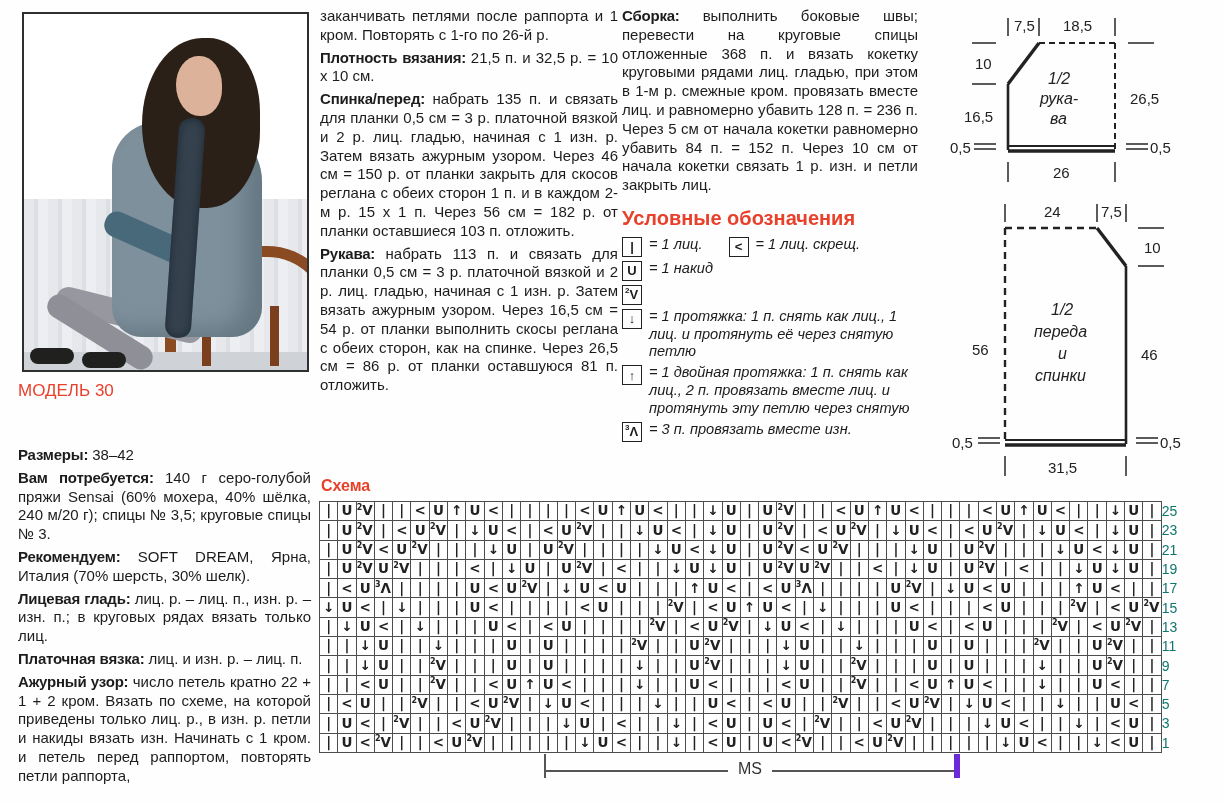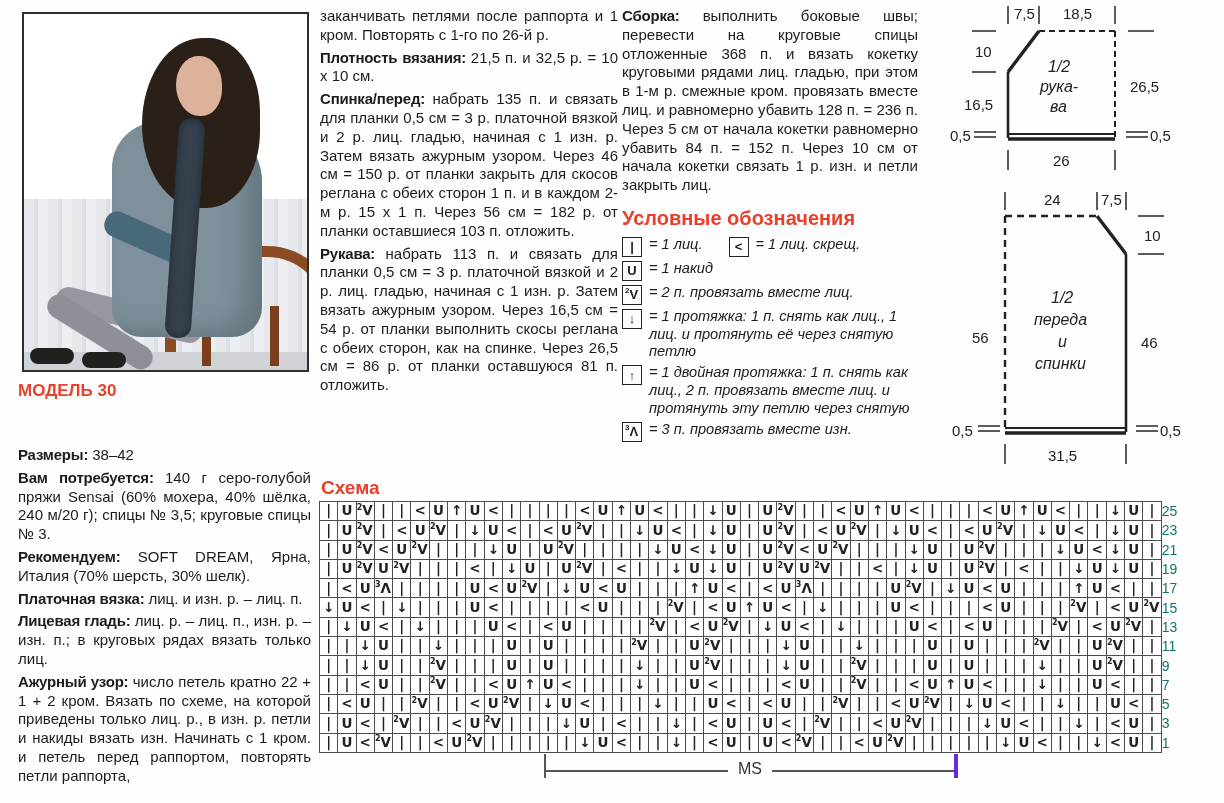--- a/index.html
+++ b/index.html
@@ -19,48 +19,48 @@
   .tunic{position:absolute;left:88px;top:108px;width:150px;height:215px;background:#7e909c;
          border-radius:46px 60px 30px 30px;box-shadow:inset -18px -8px 22px rgba(70,90,100,.45);}
   .sleeve{position:absolute;left:78px;top:210px;width:86px;height:26px;background:#47697a;border-radius:12px;transform:rotate(24deg);}
   .scarf{position:absolute;left:148px;top:104px;width:26px;height:220px;background:#35424e;border-radius:12px;transform:rotate(4deg);
          box-shadow:inset 0 0 10px #1d2730;}
   .legs{position:absolute;left:30px;top:288px;width:150px;height:26px;background:#97979f;border-radius:13px;transform:rotate(14deg);}
   .legs2{position:absolute;left:16px;top:306px;width:120px;height:24px;background:#8f8f98;border-radius:12px;transform:rotate(32deg);}
   .shoe{position:absolute;width:44px;height:16px;background:#20201f;border-radius:8px;bottom:6px;}
   
   .red{color:#e8402a;}
-  .model-head{position:absolute;left:18px;top:380px;font-size:17px;font-weight:bold;line-height:1.3;}
+  .model-head{position:absolute;left:18px;top:380px;font-size:17px;font-weight:normal;line-height:1.3;}
   .col{position:absolute;font-size:15px;line-height:18.8px;text-align:justify;}
   .col p{margin:0 0 4px 0;}
   .col b{letter-spacing:-0.2px;}
   .col-left{left:18px;top:446px;width:293px;}
   .col-mid{left:320px;top:7px;width:298px;}
   .col-right{left:622px;top:7px;width:296px;}
   .legend-title{font-size:20px;font-weight:bold;margin:14px 0 8px 0;text-align:left;}
   .legend-item{display:flex;gap:7px;margin-bottom:3px;font-style:italic;font-size:14.6px;line-height:17.8px;text-align:left;}
   .legend-row2{display:flex;gap:26px;}
   .symbox{flex:none;width:18px;height:18px;border:1.6px solid #222;display:flex;align-items:center;justify-content:center;
           font-style:normal;font-weight:bold;font-size:13px;line-height:1;margin-top:1px;}
   
-  .schema-title{position:absolute;left:321px;top:477px;font-size:19px;font-weight:bold;}
+  .schema-title{position:absolute;left:321px;top:477px;font-size:16px;font-weight:bold;}
   .chart{position:absolute;left:320px;top:502px;}
   .chart-row{display:flex;margin-top:-1px;align-items:center;}
   .cell{box-sizing:border-box;flex:none;width:19.3px;height:20.3px;margin-left:-1px;border:1px solid #4d4d4d;
         display:flex;align-items:center;justify-content:center;font-size:13.5px;font-weight:bold;color:#222;
         font-family:"DejaVu Sans",sans-serif;}
   .sym{display:flex;align-items:center;line-height:1;}
   .sym-sup{font-size:8px;font-weight:bold;margin:-7px 0 0 -1px;}
   .row-num{margin-left:0;font-size:14px;color:#0f766e;width:24px;font-family:"Liberation Sans",sans-serif;font-weight:normal;}
-  .ms{position:absolute;left:224px;top:252px;width:408px;height:24px;border-left:2px solid #555;border-right:4px solid #6d28d9;
+  .ms{position:absolute;left:224px;top:252px;width:408px;height:24px;border-left:2px solid #555;border-right:6px solid #6d28d9;
       display:flex;align-items:flex-end;}
   .ms-line{flex:1;border-top:2px solid #555;margin-bottom:6px;}
   .ms-label{padding:0 10px;font-size:16px;color:#333;}
   
-  .diagrams{position:absolute;left:948px;top:0;width:276px;height:470px;}
+  .diagrams{position:absolute;left:948px;top:12px;width:276px;height:470px;}
   .dg-label{font-style:italic;font-size:16px;fill:#222;}
   .dg-num{font-size:15px;fill:#222;}
   svg{display:block;}
 </style>
 </head>
 <body>
 
 <div class="page">
 
   <div class="photo">
@@ -81,22 +81,22 @@
   </div>
 
   <div class="model-head">
     <div class="red">МОДЕЛЬ 30</div>
   </div>
 
   <div class="col col-left">
       <p><b>Размеры: </b><span>38–42</span></p>
       <p><b>Вам потребуется: </b><span>140 г серо-голубой пряжи Sensai (60% мохера, 40% шёлка, 240 м/20 г); спицы № 3,5; круговые спицы № 3.</span></p>
       <p><b>Рекомендуем: </b><span>SOFT DREAM, Ярна, Италия (70% шерсть, 30% шелк).</span></p>
+      <p><b>Лицевая гладь: </b><span>лиц. р. – лиц. п., изн. р. – изн. п.; в круговых рядах вязать только лиц.</span></p>
       <p><b>Платочная вязка: </b><span>лиц. и изн. р. – лиц. п.</span></p>
-      <p><b>Лицевая гладь: </b><span>лиц. р. – лиц. п., изн. р. – изн. п.; в круговых рядах вязать только лиц.</span></p>
       <p><b>Ажурный узор: </b><span>число петель кратно 22 + 1 + 2 кром. Вязать по схеме, на которой приведены только лиц. р., в изн. р. петли и накиды вязать изн. Начинать с 1 кром. и петель перед раппортом, повторять петли раппорта,</span></p>
     </div>
   <div class="col col-mid">
       <p><span>заканчивать петлями после раппорта и 1 кром. Повторять с 1-го по 26-й р.</span></p>
       <p><b>Плотность вязания: </b><span>21,5 п. и 32,5 р. = 10 x 10 см.</span></p>
       <p><b>Спинка/перед: </b><span>набрать 135 п. и связать для планки 0,5 см = 3 р. платочной вязкой и 2 р. лиц. гладью, начиная с 1 изн. р. Затем вязать ажурным узором. Через 46 см = 150 р. от планки закрыть для скосов реглана с обеих сторон 1 п. и в каждом 2-м р. 15 х 1 п. Через 56 см = 182 р. от планки оставшиеся 103 п. отложить.</span></p>
       <p><b>Рукава: </b><span>набрать 113 п. и связать для планки 0,5 см = 3 р. платочной вязкой и 2 р. лиц. гладью, начиная с 1 изн. р. Затем вязать ажурным узором. Через 16,5 см = 54 р. от планки выполнить скосы реглана с обеих сторон, как на спинке. Через 26,5 см = 86 р. от планки оставшуюся 81 п. отложить.</span></p>
     </div>
   <div class="col col-right">
     <div>
@@ -130,21 +130,20 @@
           </span>
           <span>= 1 накид</span>
         </div>
         <div class="legend-item">
           <span class="symbox">
             <span class="sym">
               <span class="sym-sup">2</span>
               <span>V</span>
             </span>
           </span>
-          <span>= 2 п. провязать вместе лиц.</span>
         </div>
         <div class="legend-item">
           <span class="symbox">
             <span class="sym">
               <span>↓</span>
             </span>
           </span>
           <span>= 1 протяжка: 1 п. снять как лиц., 1 лиц. и протянуть её через снятую петлю</span>
         </div>
         <div class="legend-item">

